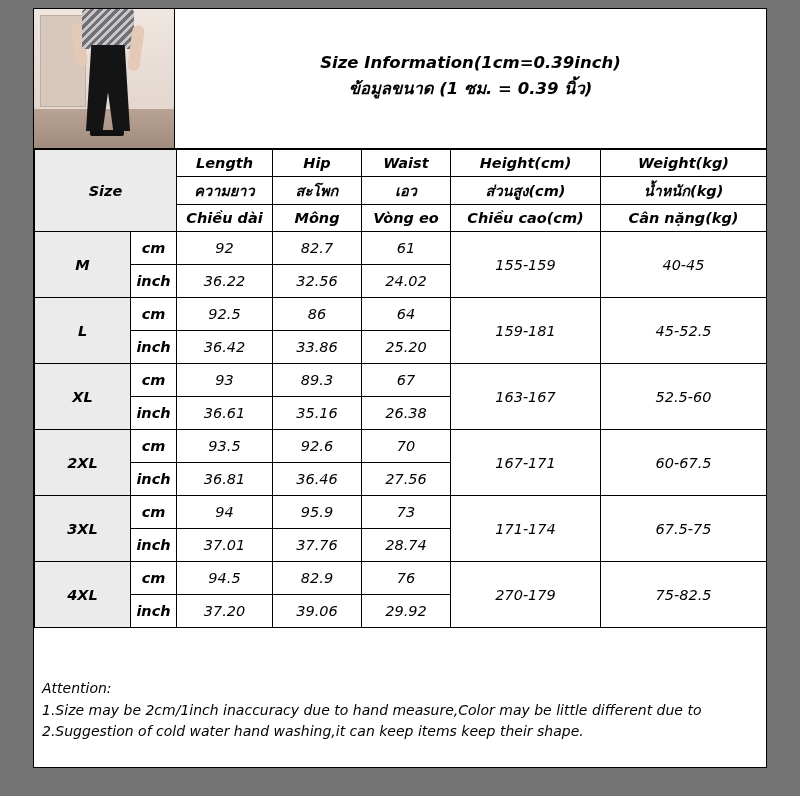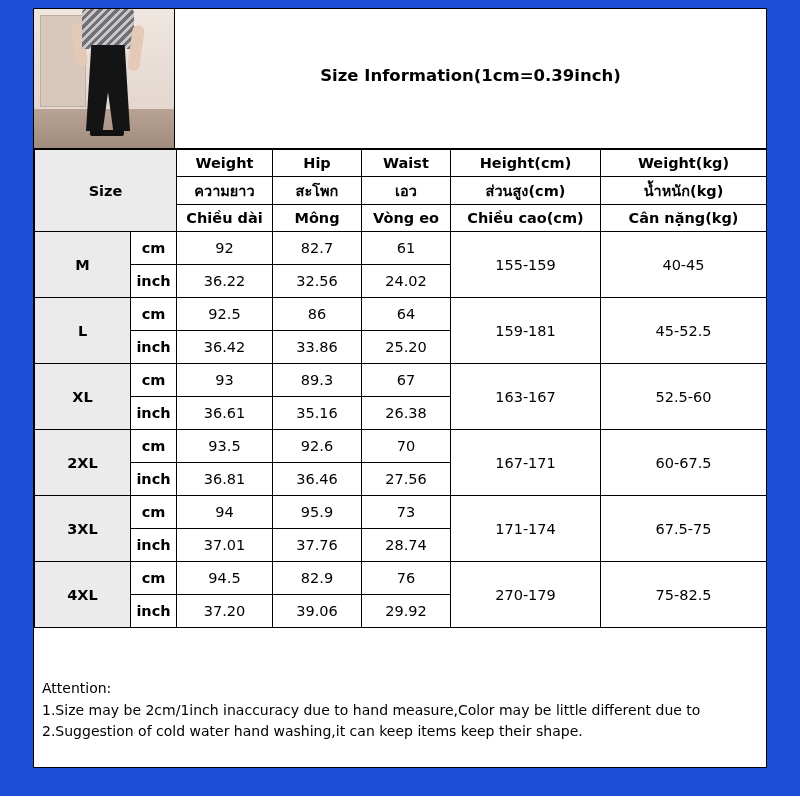--- a/index.html
+++ b/index.html
@@ -5,22 +5,23 @@
   * { box-sizing: border-box; }
   html, body {
     margin: 0; padding: 0;
     width: 800px; height: 800px;
     background: #ffffff;
     font-family: "DejaVu Sans", "Liberation Sans", sans-serif;
   }
   #page {
     position: relative;
     width: 800px; height: 796px;
-    background: #1d4ed8;
+    background: #737373;
     overflow: hidden;
+    font-style: italic;
   }
   .sheet {
     position: absolute;
     left: 33px; top: 8px;
     width: 734px; height: 760px;
     border: 1px solid #000;
     background: #fff;
   }
   
   .header {
@@ -148,37 +149,38 @@
         <div class="door"></div>
         <div class="floor"></div>
         <div class="arm2"></div>
         <div class="top"></div>
         <div class="arm"></div>
         <div class="pants"></div>
         <div class="shoe"></div>
       </div>
       <div class="titles">
         <div>Size Information(1cm=0.39inch)</div>
+        <div>ข้อมูลขนาด (1 ซม. = 0.39 นิ้ว)</div>
       </div>
     </div>
 
     <table class="sizes">
       <colgroup>
         <col class="col-size">
           <col class="col-unit">
           <col class="col-len">
         <col class="col-hip">
           <col class="col-waist">
           <col class="col-height">
           <col class="col-weight">
       </colgroup>
       <tbody>
         <tr class="hdr-row r1">
           <td class="size-head" rowspan="3" colspan="2">Size</td>
-          <td>Weight</td>
+          <td>Length</td>
           <td>Hip</td>
           <td>Waist</td>
           <td>Height(cm)</td>
           <td>Weight(kg)</td>
         </tr>
         <tr class="hdr-row r2">
           <td>ความยาว</td>
           <td>สะโพก</td>
           <td>เอว</td>
           <td>ส่วนสูง(cm)</td>

